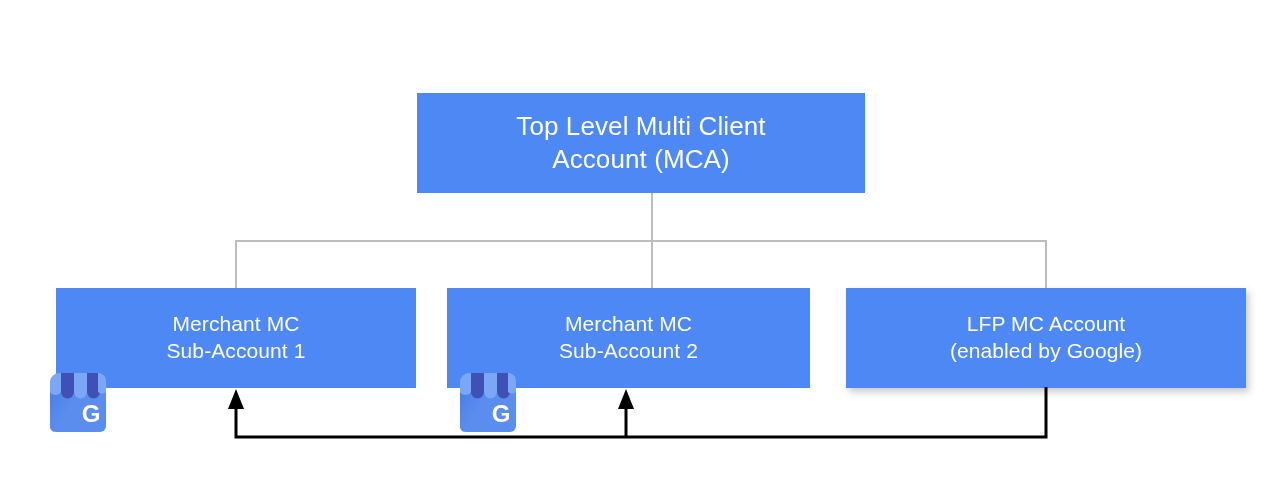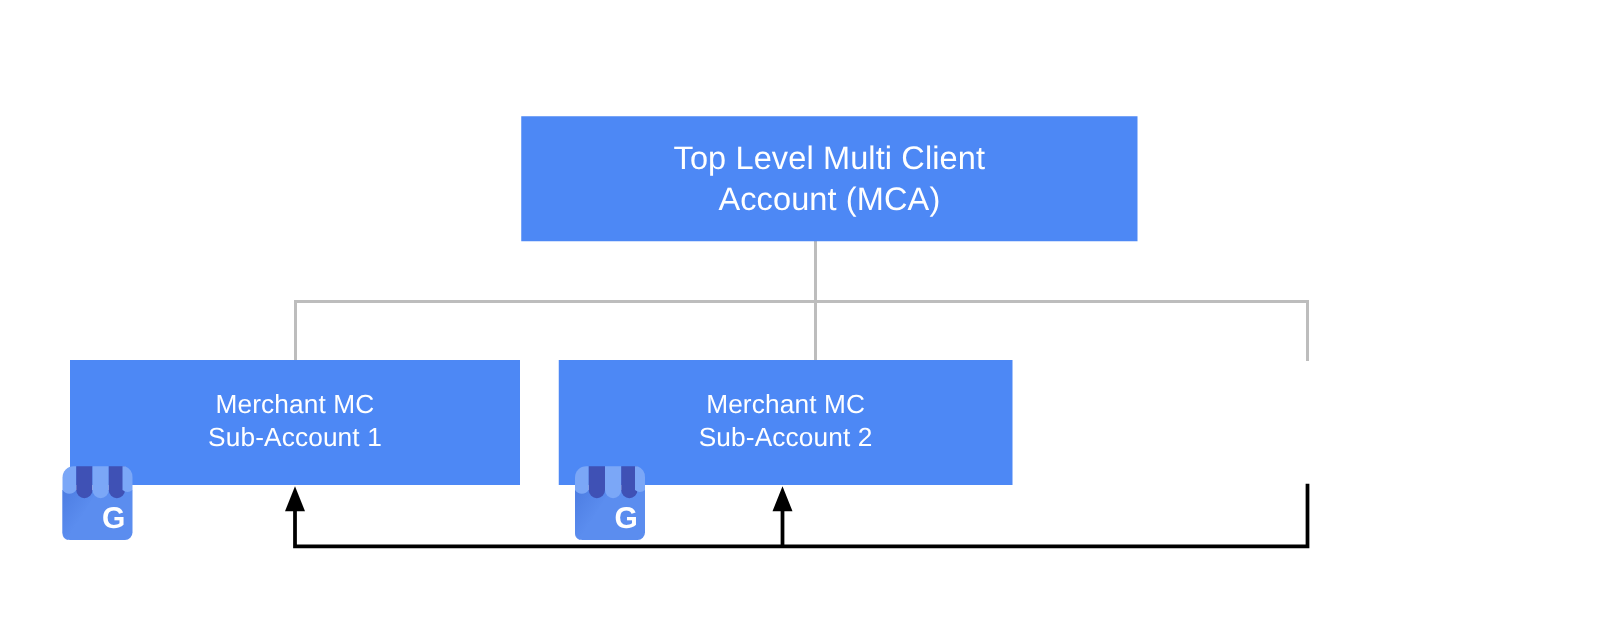--- a/index.html
+++ b/index.html
@@ -48,21 +48,21 @@
   }
   .node .node-text {
     display: block;
     white-space: pre-line;
     padding: 0 10px;
   }
 
   #node-top {
     left: 417px;
     top: 93px;
-    width: 493px;
+    width: 448px;
     height: 100px;
     font-size: 26px;
     align-items: center;
   }
   #node-sub1 {
     left: 56px;
     top: 288px;
     width: 360px;
     height: 100px;
     font-size: 21px;
@@ -116,20 +116,24 @@
   <div class="node" id="node-sub1">
     <span class="node-text">Merchant MC
 Sub-Account 1</span>
   </div>
 
   <div class="node" id="node-sub2">
     <span class="node-text">Merchant MC
 Sub-Account 2</span>
   </div>
 
+  <div class="node" id="node-lfp">
+    <span class="node-text">LFP MC Account
+(enabled by Google)</span>
+  </div>
 
   <svg class="conn-layer flow" viewBox="0 0 1286 501" width="1286" height="501" aria-hidden="true">
     <g fill="none" stroke="#000000" stroke-width="3">
       <path d="M1046 387 L1046 437 L236 437 L236 400"></path>
       <path d="M626 437 L626 400"></path>
     </g>
     <polygon fill="#000000" points="236,389 228,409 244,409"></polygon>
     <polygon fill="#000000" points="626,389 618,409 634,409"></polygon>
   </svg>
 

